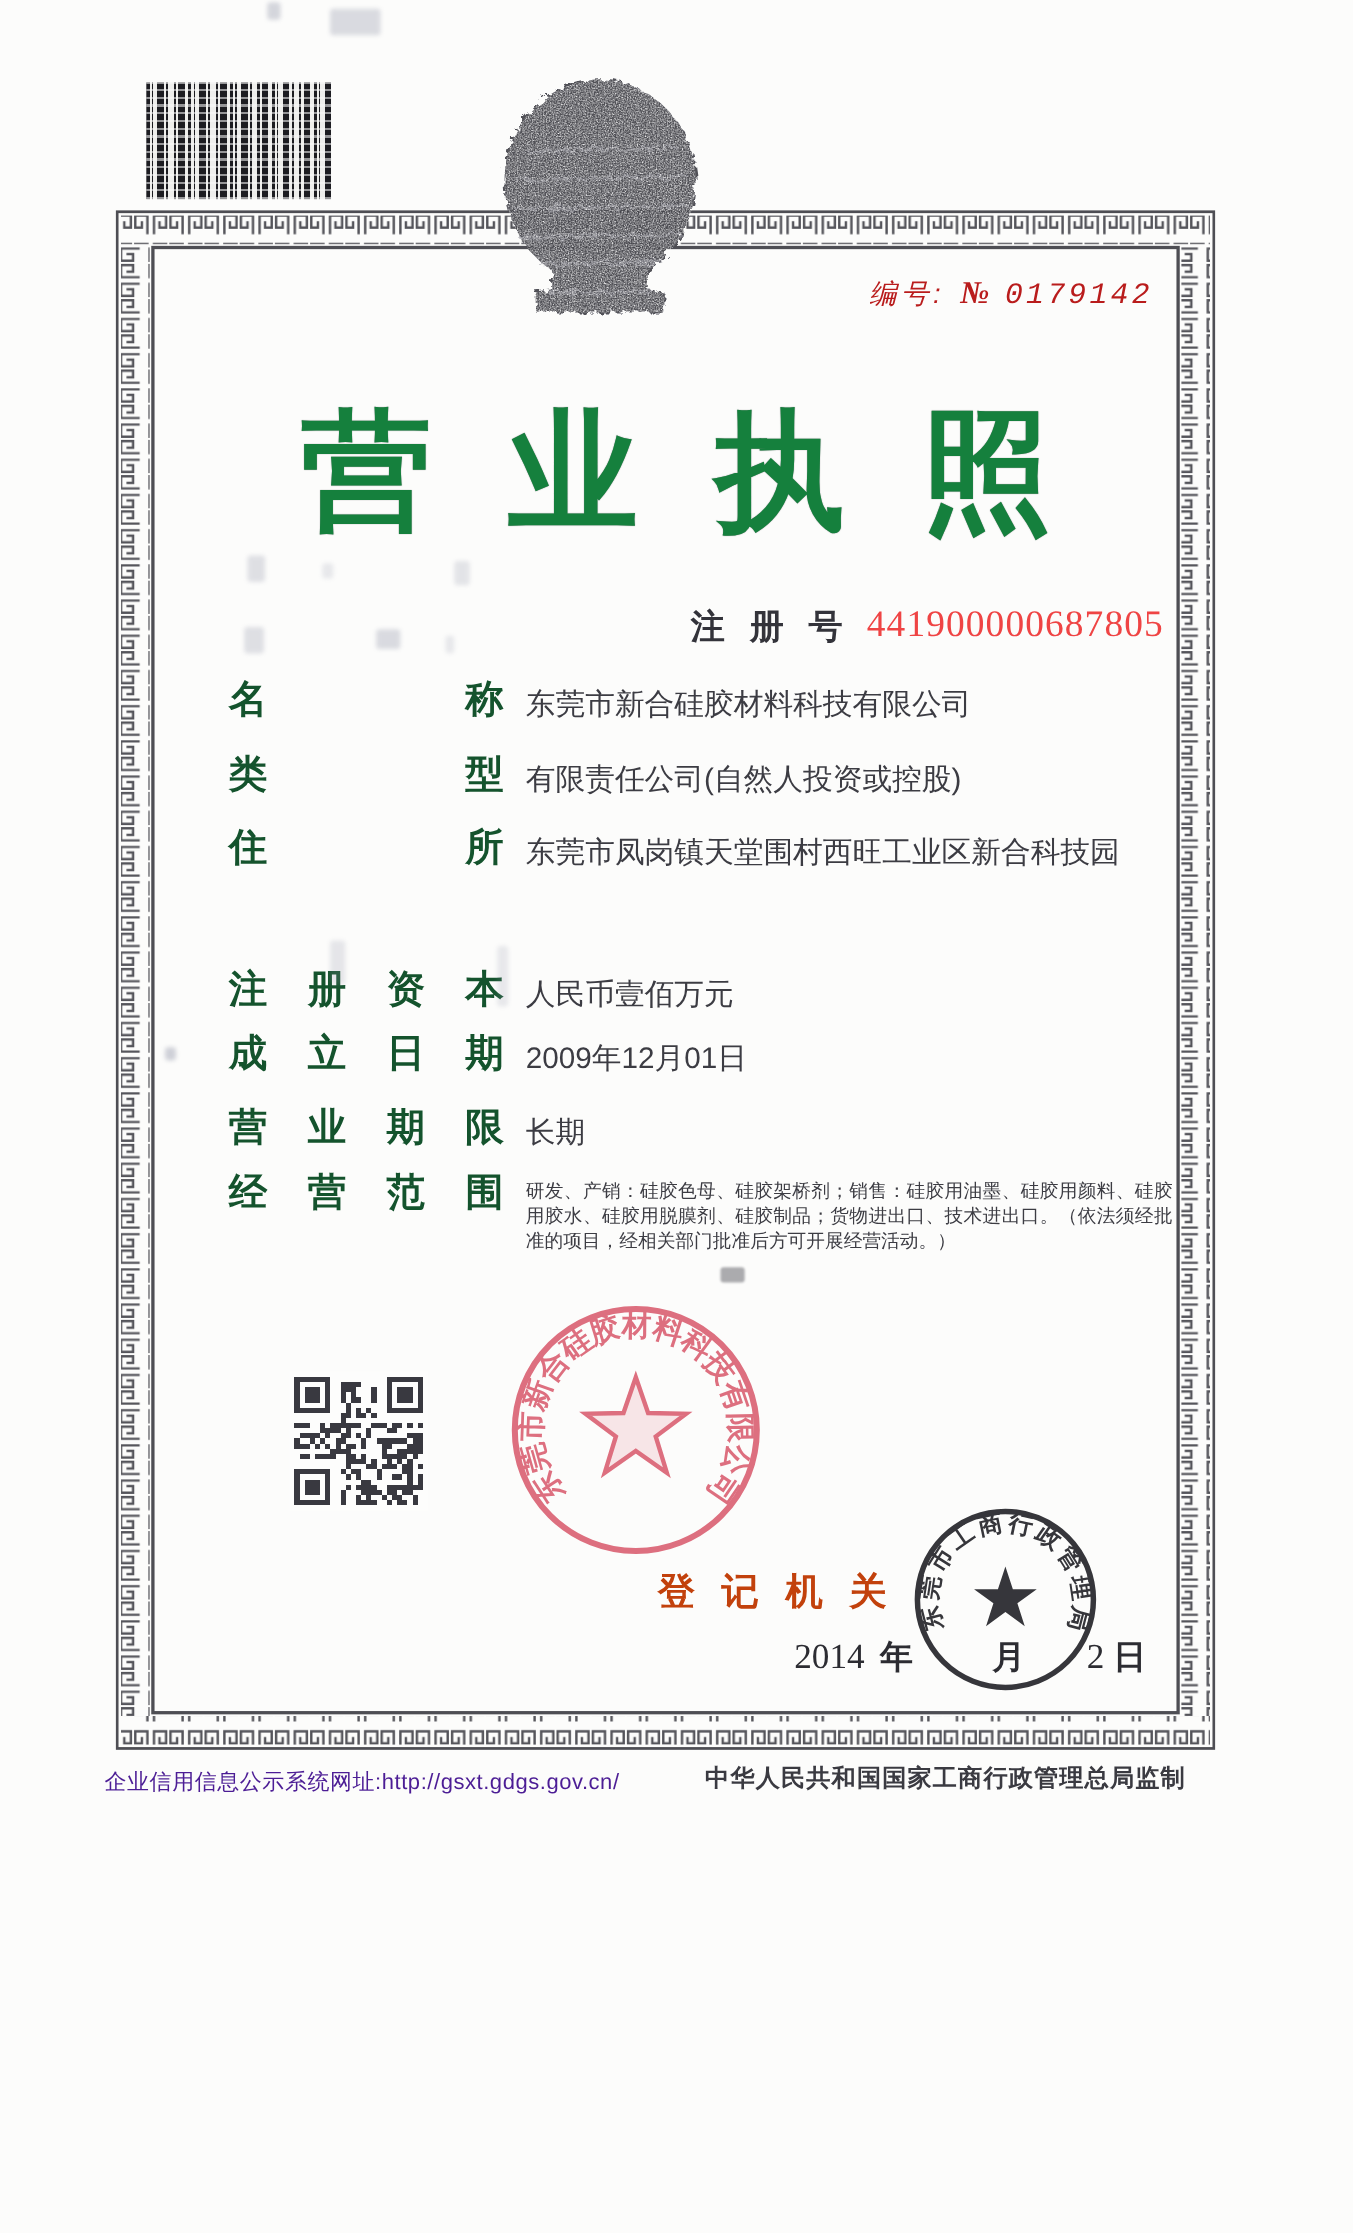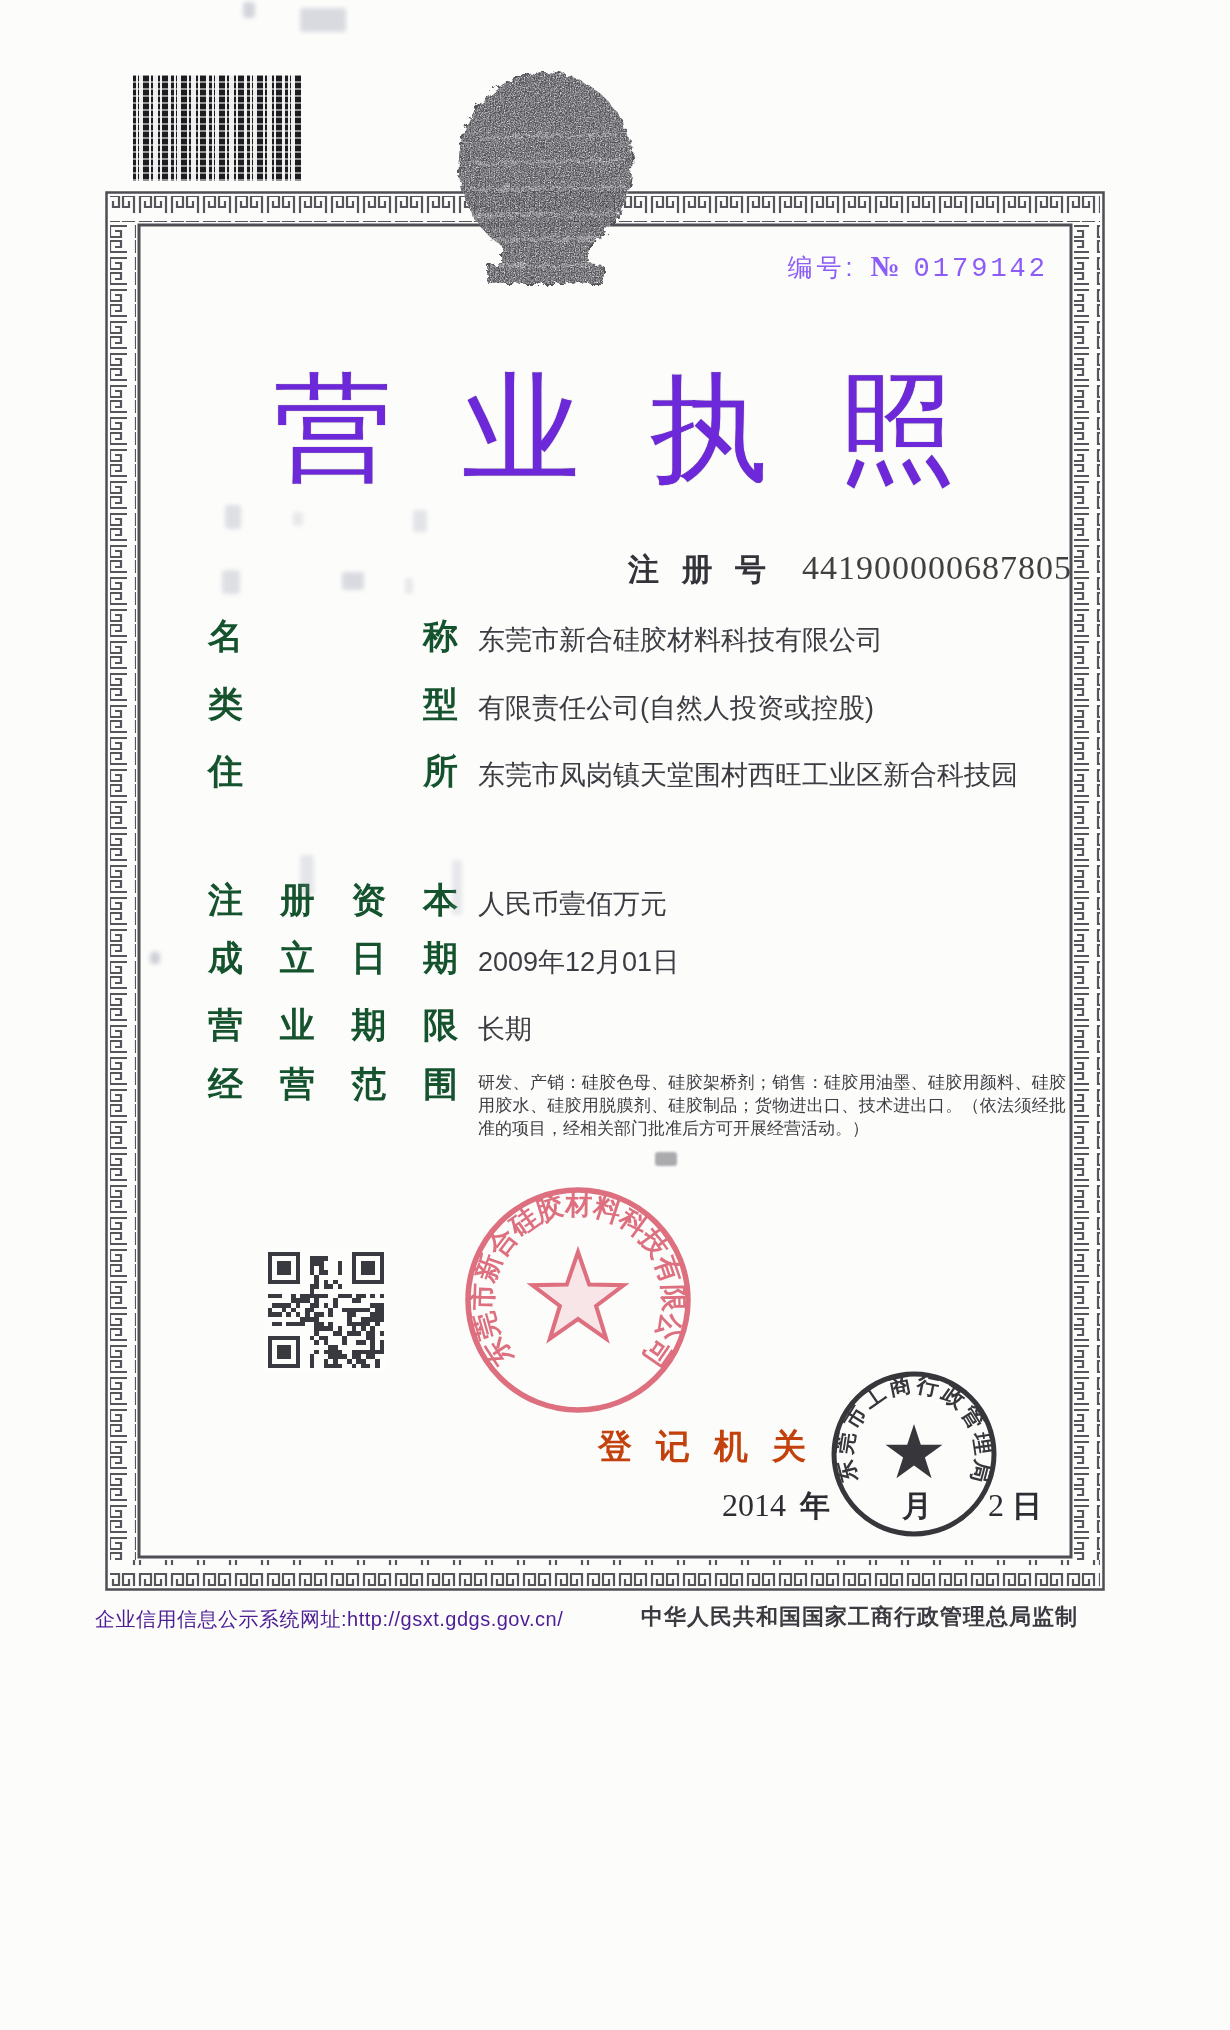--- a/index.html
+++ b/index.html
@@ -25,46 +25,47 @@
   
   .frame-svg { position:absolute; left:105px; top:191px; }
 
   
   .emblem-svg { position:absolute; left:438px; top:60px; opacity:.94; }
 
   
   .serial {
     position:absolute; top:250px; right:182px;
     display:flex; align-items:baseline; gap:14px;
-    color:#8b5cf6;
+    color:#b91c1c;
+    font-style:italic;
   }
   .serial .lbl { font-size:25px; letter-spacing:4px; }
   .serial .numero { font-family:"Liberation Serif", serif; font-weight:bold; font-size:29px; }
   .serial .num { font-family:"Liberation Mono", monospace; font-size:27px; letter-spacing:3px; }
 
   
   .title {
     position:absolute; top:350px; left:0; width:100%;
-    text-align:center; font-size:118px; font-weight:normal;
-    letter-spacing:70px; text-indent:70px; color:#6d28d9;
+    text-align:center; font-size:118px; font-weight:bold;
+    letter-spacing:70px; text-indent:70px; color:#15803d;
     text-shadow:0 0 1px rgba(32,32,37,.6);
   }
 
   
   .regno {
     position:absolute; left:628px; top:549px;
     display:flex; align-items:flex-start;
   }
   .regno .lab {
     width:138px; font-size:31px; font-weight:600; color:#33333a;
     text-align:justify; text-align-last:justify;
   }
   .regno .val {
-    margin-left:36px; font-family:"Liberation Serif", serif;
-    font-size:34px; color:#404040; letter-spacing:1px;
+    margin-left:22px; font-family:"Liberation Serif", serif;
+    font-size:34px; color:#ef4444; letter-spacing:1px;
   }
 
   
   .row { position:absolute; left:208px; display:flex; align-items:flex-start; }
   .row .lab {
     width:250px; flex:0 0 250px; font-size:35px; font-weight:600; line-height:1.05;
     color:#14532d; text-align:justify; text-align-last:justify;
   }
   .row .val {
     margin-left:20px; width:588px; font-size:27px; color:#3c3c43;

